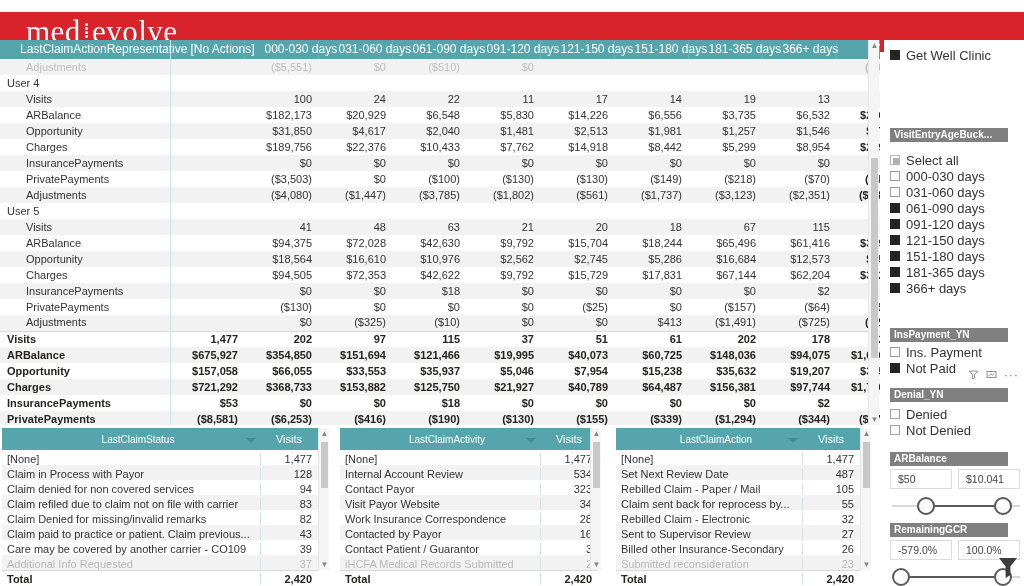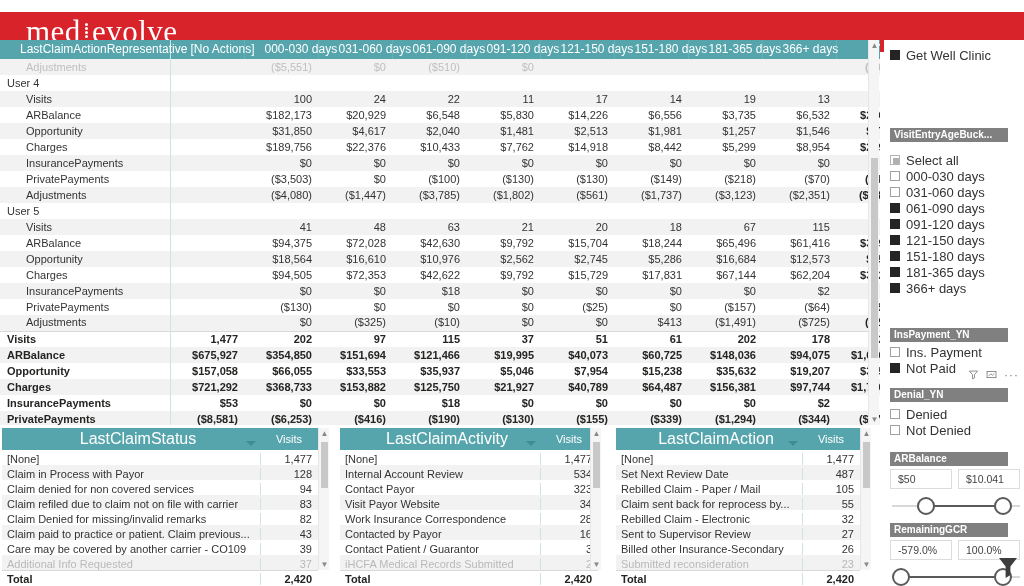--- a/index.html
+++ b/index.html
@@ -88,21 +88,21 @@
     background: #c8c8c8; border-radius: 0;
   }
 
   
   .listcard { position: absolute; top: 428px; height: 158px; background: #ffffff; }
   .listcard .lhead {
     position: relative; height: 22px; background: #56a5ad; color: #fff;
     display: flex; align-items: center;
   }
   .listcard .lhead .t1 {
-    flex: 1; text-align: center; font-size: 16px; padding-left: 14px;
+    flex: 1; text-align: center; font-size: 10px; padding-left: 14px;
     position: relative;
   }
   .listcard .lhead .caret {
     position: absolute; right: 4px; bottom: 2px;
     width: 0; height: 0; border-left: 5px solid transparent;
     border-right: 5px solid transparent; border-top: 5px solid #3d8d95;
   }
   .listcard .lhead .t2 {
     width: 58px; text-align: center; font-size: 11px;
   }

